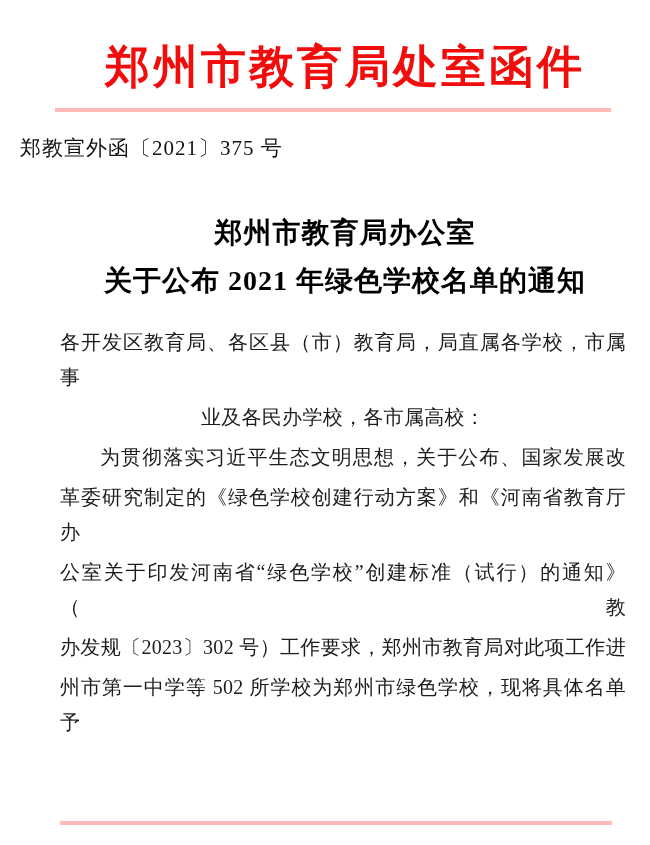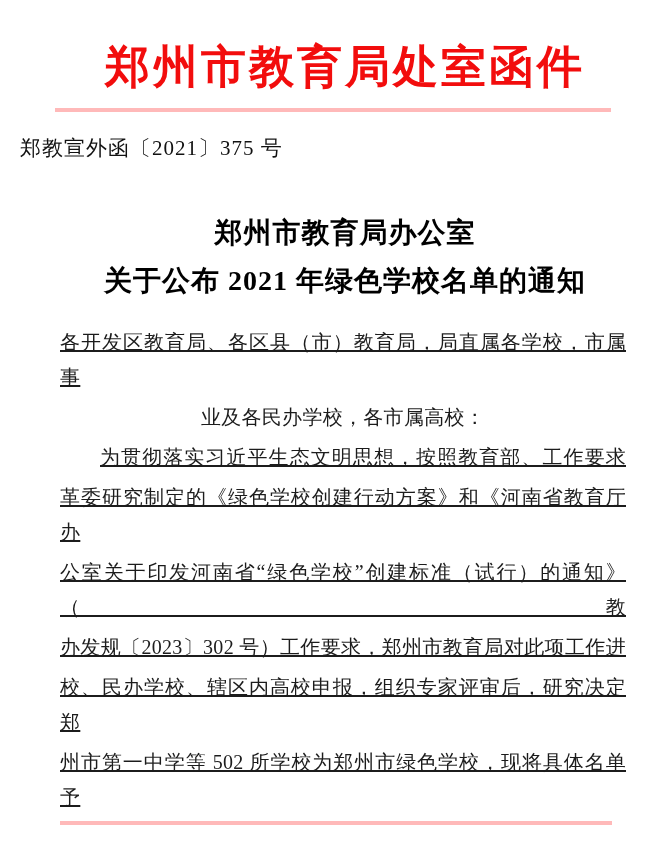--- a/index.html
+++ b/index.html
@@ -73,21 +73,20 @@
   .body-text .line {
     width: 100%;
     white-space: nowrap;
     text-align: center;
   }
   .body-text .line.fill {
     white-space: normal;
     text-align: justify;
     text-align-last: justify;
     text-justify: inter-character;
-    text-decoration: underline;
   }
   .body-text .line.indent { text-indent: 2em; }
 </style>
 </head>
 <body>
 
 <div class="page">
 
   <div class="banner-title">郑州市教育局处室函件</div>
 
@@ -96,23 +95,22 @@
   <div class="doc-number">郑教宣外函〔2021〕375 号</div>
 
   <div class="doc-title">
     <div>郑州市教育局办公室</div>
     <div>关于公布 2021 年绿色学校名单的通知</div>
   </div>
 
   <div class="body-text">
       <div class="line fill">各开发区教育局、各区县（市）教育局，局直属各学校，市属事</div>
       <div class="line">业及各民办学校，各市属高校：</div>
-      <div class="line fill indent">为贯彻落实习近平生态文明思想，按照教育部、工作要求</div>
+      <div class="line fill indent">为贯彻落实习近平生态文明思想，关于公布、国家发展改</div>
       <div class="line fill">革委研究制定的《绿色学校创建行动方案》和《河南省教育厅办</div>
       <div class="line fill">公室关于印发河南省“绿色学校”创建标准（试行）的通知》（教</div>
       <div class="line fill">办发规〔2023〕302 号）工作要求，郑州市教育局对此项工作进</div>
-      <div class="line fill">校、民办学校、辖区内高校申报，组织专家评审后，研究决定郑</div>
       <div class="line fill">州市第一中学等 502 所学校为郑州市绿色学校，现将具体名单予</div>
     </div>
 
   <div class="red-rule rule-bottom"></div>
 
 </div>
 
 </body></html>

